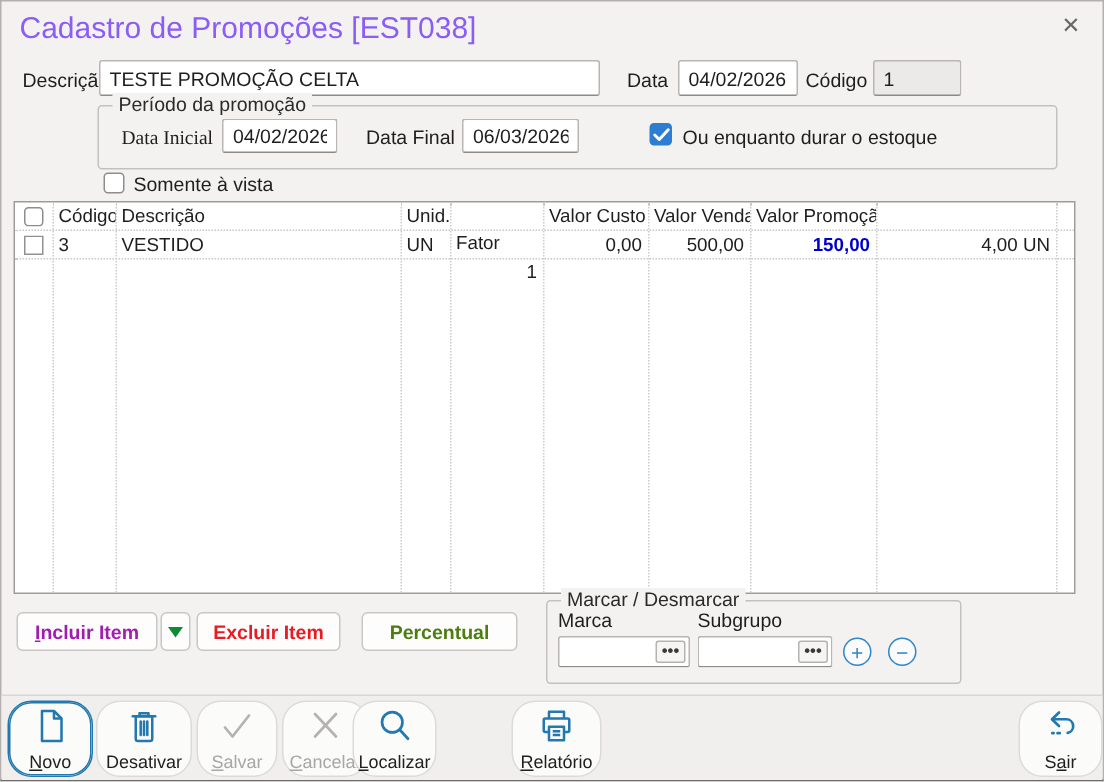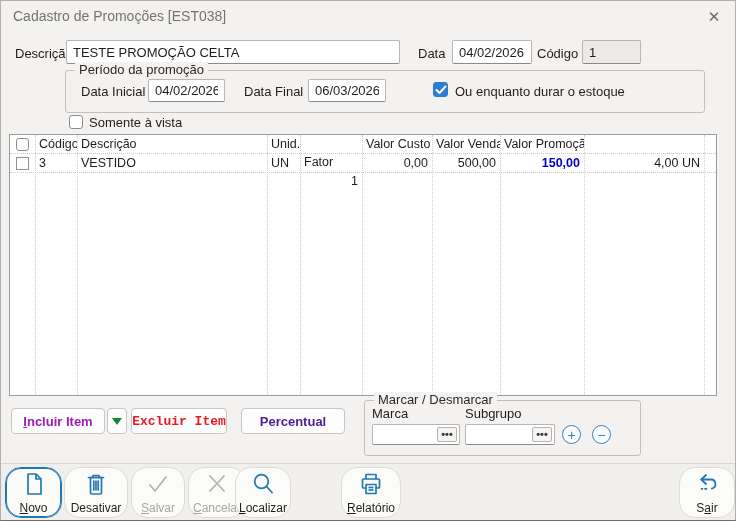--- a/index.html
+++ b/index.html
@@ -13,21 +13,21 @@
     overflow: hidden;
   }
   .window {
     position:absolute; inset:0;
     border:1px solid #b3b0ad;
     border-bottom:2px solid #6e6b68;
     background:#f3f2f1;
   }
   
   .titlebar { position:absolute; left:0; top:0; width:100%; height:30px; }
-  .title { position:absolute; left:12px; top:7px; font-size:14px; color:#737373; }
+  .title { position:absolute; left:12px; top:7px; font-size:20px; color:#8b5cf6; }
   .close-btn {
     position:absolute; right:6px; top:4px; width:30px; height:23px;
     display:flex; align-items:center; justify-content:center;
     color:#6a6867; font-size:15px; cursor:pointer;
   }
   
   .lbl { position:absolute; white-space:nowrap; }
   .tb {
     position:absolute; height:24px; background:#fff;
     border:1px solid #b8b5b2; border-bottom-color:#8c8a88;
@@ -76,21 +76,21 @@
   }
   
   .act-btn {
     position:absolute; top:407px; height:26px;
     background:#fdfdfd; border:1px solid #c9c7c5; border-radius:4px;
     display:flex; align-items:center; justify-content:center;
     font-weight:bold; font-size:13px; cursor:pointer;
   }
   .green { color:#a21caf; }
   .red { color:#e81b22; }
-  .disabled-txt { color:#4c1d95; }
+  .disabled-txt { color:#4d7c0f; }
   .dd-tri {
     width:0; height:0; border-left:5px solid transparent;
     border-right:5px solid transparent; border-top:7px solid #0e8a33;
   }
   
   .mini-field {
     position:absolute; height:21px; background:#fff;
     border:1px solid #b8b5b2; border-bottom-color:#8c8a88; border-radius:2px;
   }
   .dots-btn {
@@ -143,21 +143,21 @@
   <div class="tb-wrap" style="left:451px; top:39px; width:80px;">
     <input class="tb" type="text" value="04/02/2026" style="">
   </div>
   <div class="lbl" style="left:536px; top:45px;">Código</div>
   <div class="tb-wrap" style="left:581px; top:39px; width:59px;">
     <input class="tb" type="text" readonly="" value="1" style="">
   </div>
 
   <div class="groupbox" style="left:64px; top:69px; width:640px; height:43px;">
     <div class="legend">Período da promoção</div>
-    <div class="lbl" style="left:15px; top:13px;">Data Inicial</div>
+    <div class="lbl" style="left:15px; top:13px;font-family:Liberation Serif, serif;">Data Inicial</div>
     <div class="tb-wrap" style="left:82px; top:8px; width:77px;">
       <input class="tb" style="height: 23px;" type="text" value="04/02/2026">
     </div>
     <div class="lbl" style="left:178px; top:13px;">Data Final</div>
     <div class="tb-wrap" style="left:242px; top:8px; width:78px;">
       <input class="tb" style="height: 23px;" type="text" value="06/03/2026">
     </div>
     <div class="cb checked" style="left:367px; top:11px;">
       <svg width="12" height="10" viewBox="0 0 12 10">
           <polyline points="1.5,5 4.5,8 10.5,1.5" fill="none" stroke="#fff" stroke-width="2" stroke-linecap="round" stroke-linejoin="round"></polyline>
@@ -207,21 +207,21 @@
       <div class="cell c-estoque">4,00 UN</div>
     </div>
   </div>
 
   <div class="act-btn green" style="left:10px; width:94px;">
     <span><span></span><span class="u">I</span><span>ncluir Item</span></span>
   </div>
   <div class="act-btn" style="left:106px; width:20px;">
     <span class="dd-tri"></span>
   </div>
-  <div class="act-btn red" style="left:130px; width:96px;font-family:Liberation Mono, monospace;">
+  <div class="act-btn red" style="left:130px; width:96px;">
     <span>Excluir Item</span>
   </div>
   <div class="act-btn disabled-txt" style="left:240px; width:104px; cursor:default;">
     <span>Percentual</span>
   </div>
 
   <div class="groupbox" style="left:363px; top:399px; width:277px; height:56px;">
     <div class="legend">Marcar / Desmarcar</div>
     <div class="lbl" style="left:7px; top:5px;">Marca</div>
     <div class="mini-field" style="left:7px; top:23px; width:88px;">

